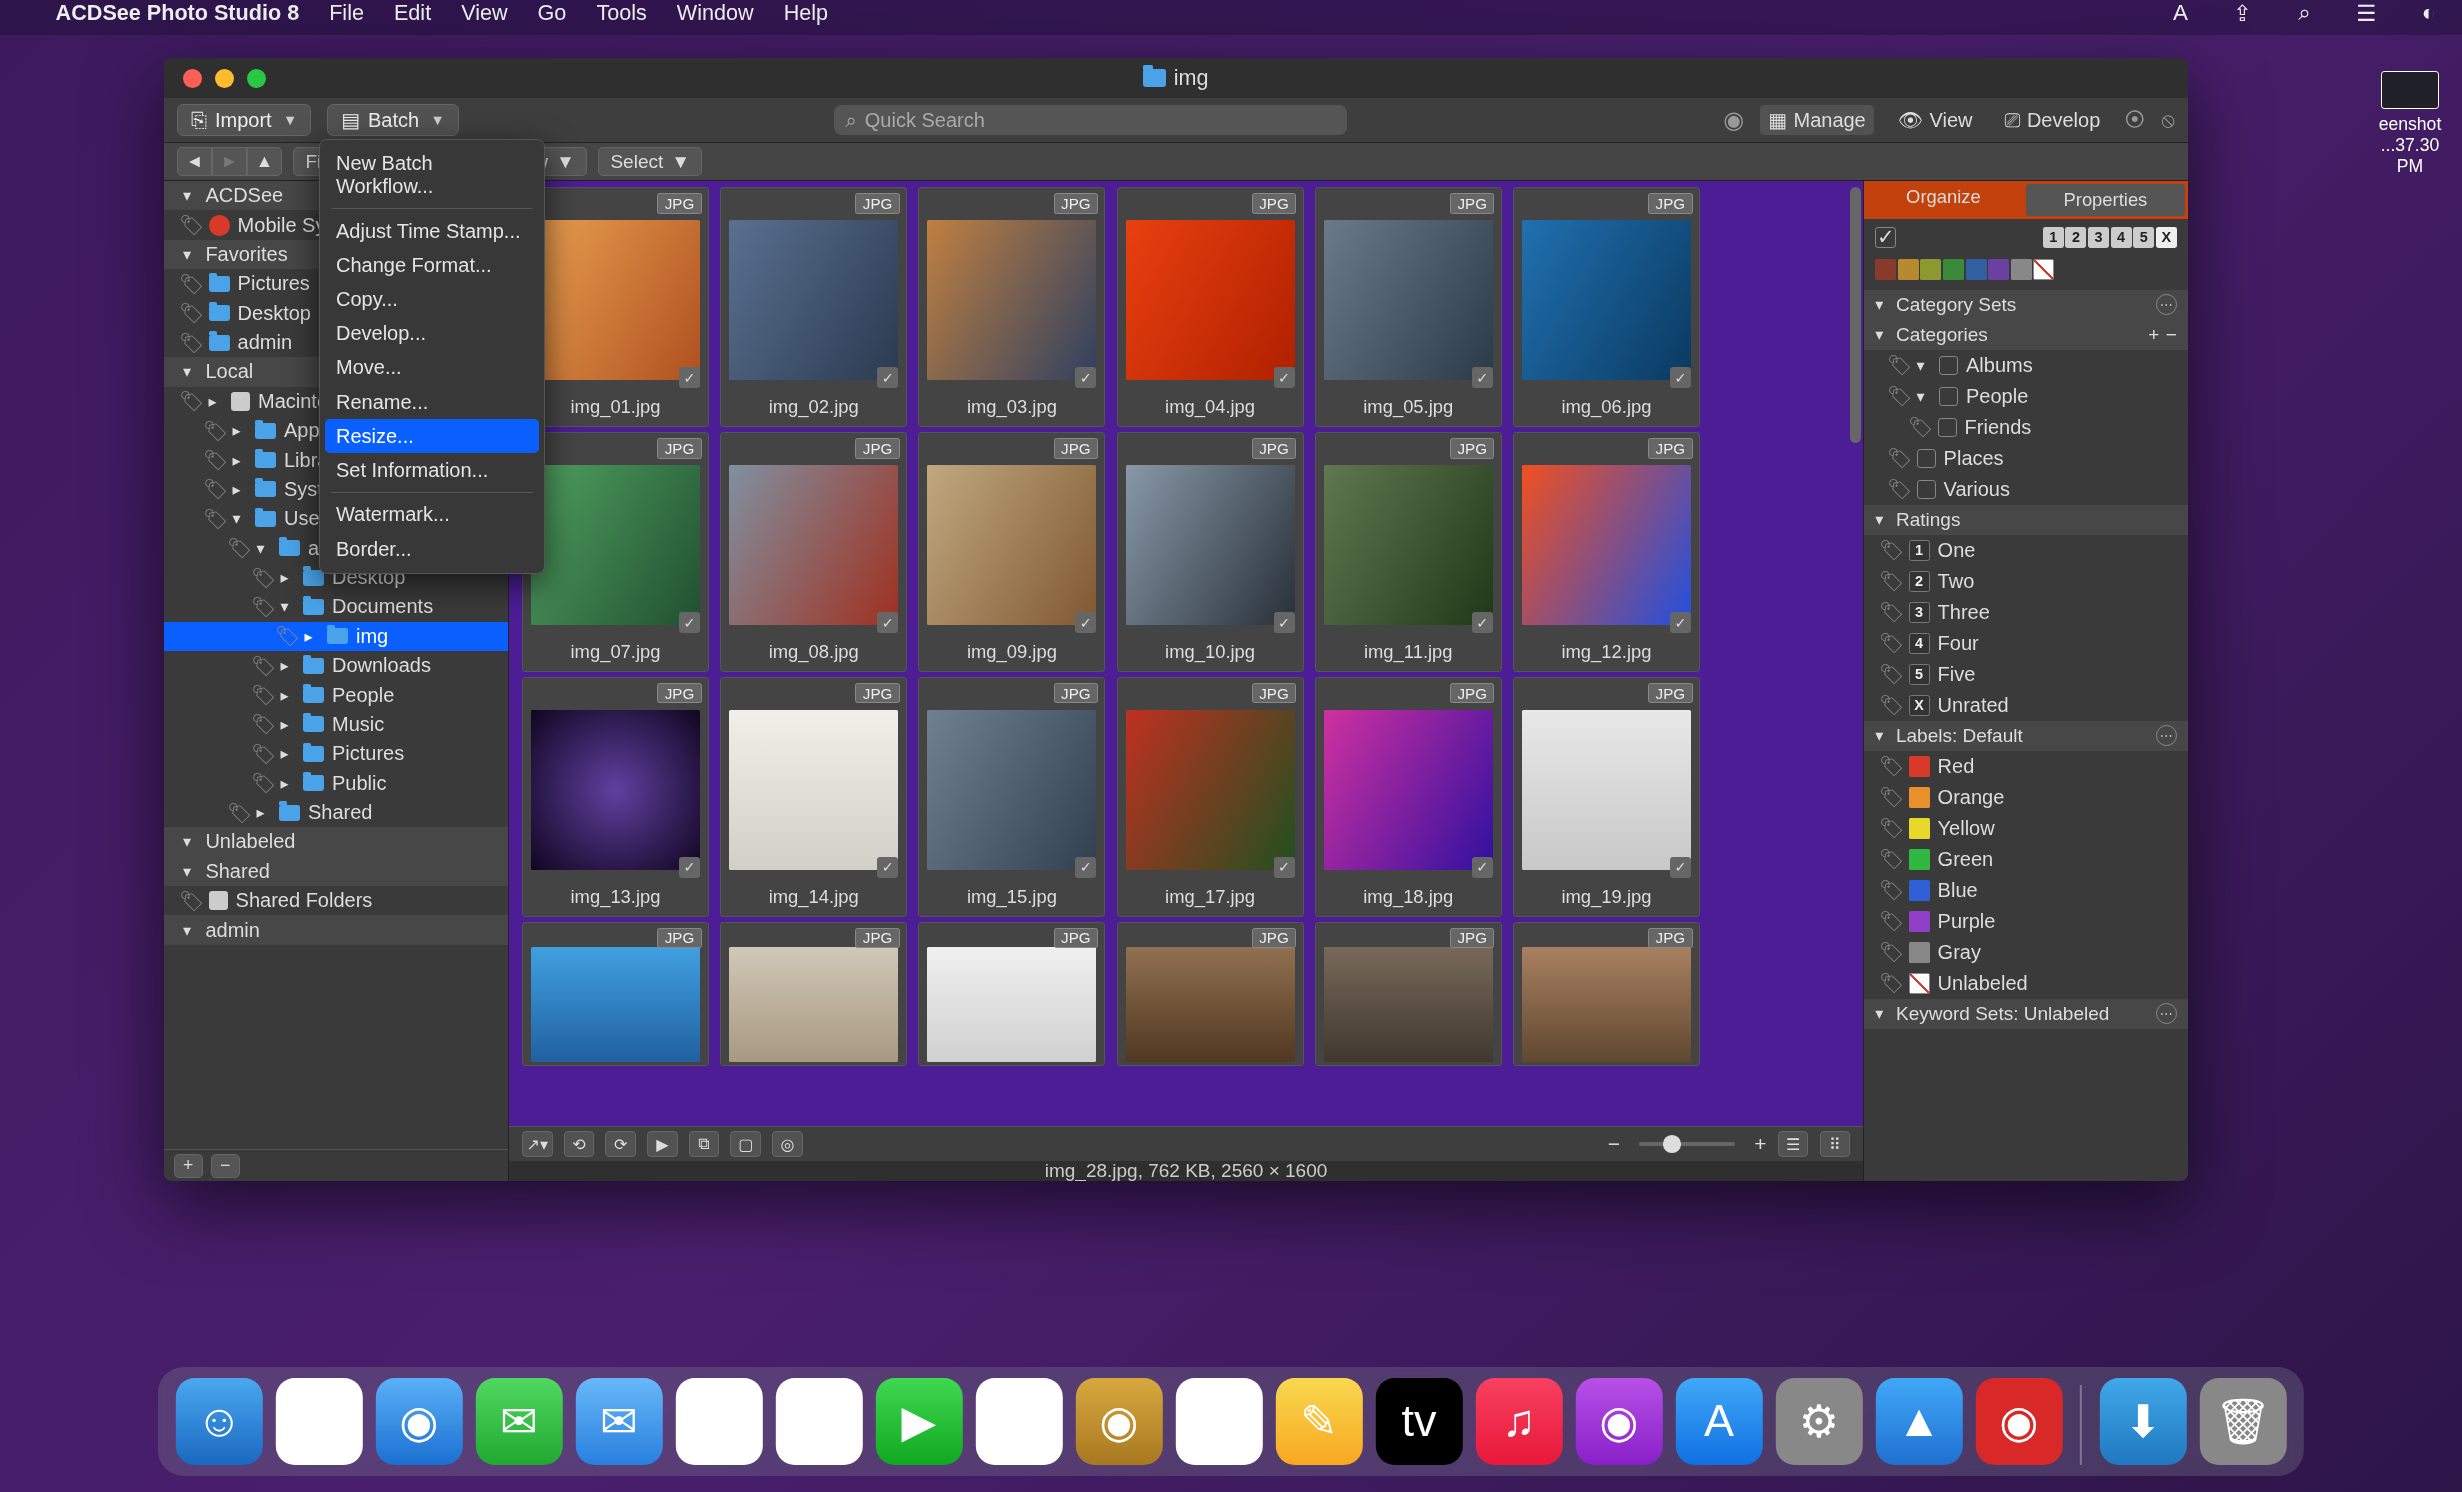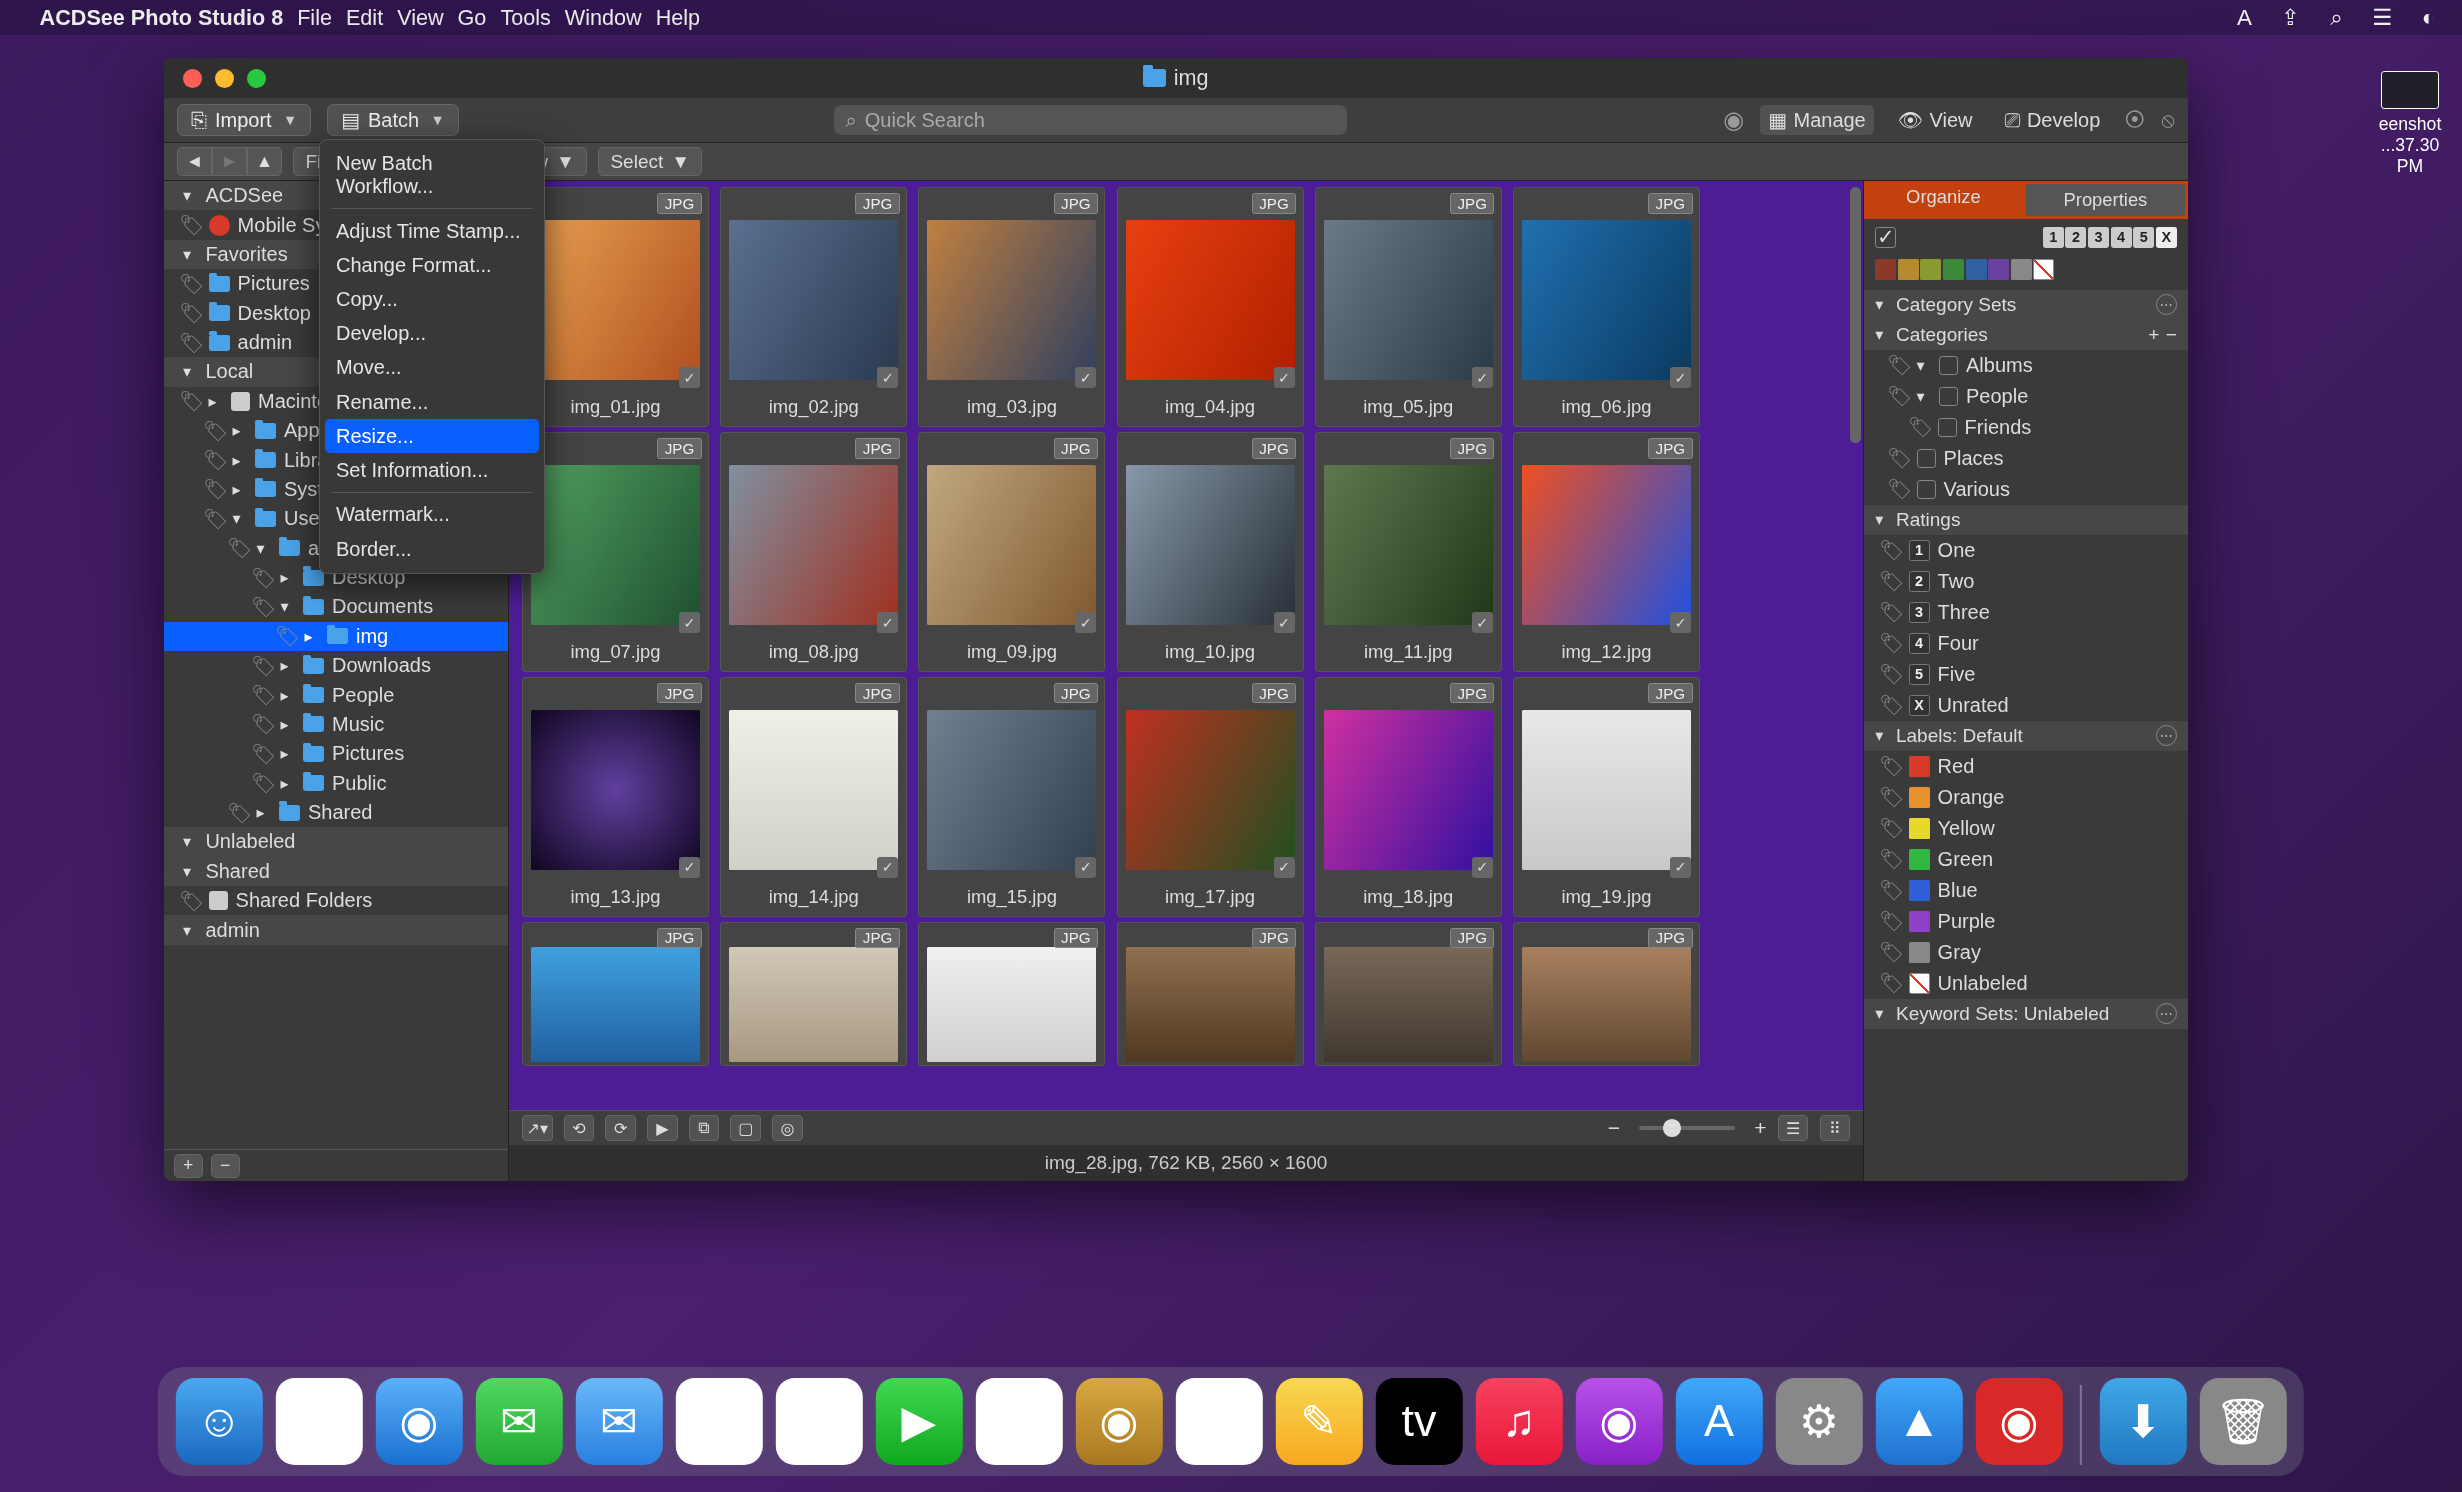--- a/index.html
+++ b/index.html
@@ -1,18 +1,18 @@
 <!DOCTYPE html>
 <html style="font-size:13px"><head>
 <meta charset="utf-8">
 <style>
 * { margin: 0; padding: 0; box-sizing: border-box; font-family: -apple-system, "Helvetica Neue", Arial, sans-serif; }
 body { background: linear-gradient(135deg, #3d1a5e 0%, #4a1f6e 50%, #2d1548 100%); width: 2462px; height: 1492px; overflow: hidden; position: relative; color: #ddd; font-size: 21px; }
 
-.menubar { height: 35px; background: rgba(10,10,30,0.3); display: flex; align-items: center; padding: 0 17.6px; gap: 14px; color: #eee; font-size: 21.6px; font-weight: 500; }
+.menubar { height: 35px; background: rgba(10,10,30,0.3); display: flex; align-items: flex-start; padding: 0 17.6px; gap: 30px; color: #eee; font-size: 21.6px; font-weight: 500; }
 .menubar .apple { font-size: 24px; margin-right: 8px; }
 .menubar .app { font-weight: 700; }
 .menubar .spacer { flex: 1; }
 .menubar .ricon { width: 32px; text-align: center; font-size: 22.4px; }
 
 .window { position: absolute; left: 164px; top: 58px; width: 2024px; height: 1123px; background: #3a3a3a; border-radius: 8px; box-shadow: 0 24px 72px rgba(0,0,0,0.6); display: flex; flex-direction: column; overflow: hidden; }
 .titlebar { height: 40px; background: #2f2f2f; display: flex; align-items: center; justify-content: center; position: relative; }
 .traffic { position: absolute; left: 19px; display: flex; gap: 13px; }
 .traffic div { width: 19px; height: 19px; border-radius: 50%; }
 .tl-red { background: #ff5f57; } .tl-yel { background: #febc2e; } .tl-grn { background: #28c840; }
@@ -55,21 +55,21 @@
 .cell .badge { position:absolute; top:4.8px; right:6.4px; background:#666; color:#eee; font-size:15.2px; padding:0.8px 6.4px; border-radius:2.4px; border:0.8px solid #888; }
 .cell .thumb { flex:1; margin:32px 8px 8px; border-radius:1.6px; }
 .cell .chk { position:absolute; bottom:38px; right:8px; width:21px; height:21px; background:#666; border-radius:3.2px; display:flex; align-items:center; justify-content:center; color:#ddd; font-size:14.4px; }
 .cell .name { text-align:center; padding:8px 3.2px; font-size:18.4px; color:#ddd; }
 .cell.short { height:144px; }
 .cell.short .thumb { margin:24px 8px 3.2px; }
 .gridbar { height:35px; border-top:0.8px solid #555; display:flex; align-items:center; padding:0 13px; gap:11.2px; background:#3e3e3e;}
 .gridbar .sq { width:30.5px; height:26px; background:#525252; border-radius:4px; display:flex; align-items:center; justify-content:center; font-size:16px; border:0.8px solid #666;}
 .gridbar .slider { width:96px; height:4.8px; background:#666; border-radius:2.4px; position:relative; margin:0 8px;}
 .gridbar .slider::after { content:''; position:absolute; left:24px; top:-6.4px; width:17.6px; height:17.6px; background:#ddd; border-radius:50%; }
-.status { height:36px; background:#2f2f2f; display:flex; align-items:center; justify-content:center; font-size:19px; color:#ccc;}
+.status { height:20px; background:#2f2f2f; display:flex; align-items:center; justify-content:center; font-size:19px; color:#ccc;}
 
 .rpanel { width:325px; background:#3a3a3a; border-left:0.8px solid #222; display:flex; flex-direction:column; overflow:auto;}
 .rtabs { display:flex; background:#c2410c; }
 .rtabs div { flex:1; text-align:center; padding:4.8px; font-size:18.4px; }
 .rtabs div.active { background:#555; border-radius:3.2px; margin:3.2px; }
 .rrow { display:flex; align-items:center; gap:6.4px; padding:3.2px 11.2px; }
 .numbox { width:21px; height:21px; background:#ccc; color:#222; font-size:14.4px; display:flex; align-items:center;justify-content:center; border-radius:2.4px; font-weight:700;}
 .numbox.dark { background:#333; color:#eee; border:0.8px solid #777; }
 .swatch { width:21px; height:21px; border-radius:1.6px; }
 .rsection { background:#474747; padding:4px 11.2px; display:flex; align-items:center; gap:6.4px; font-size:19px;}

